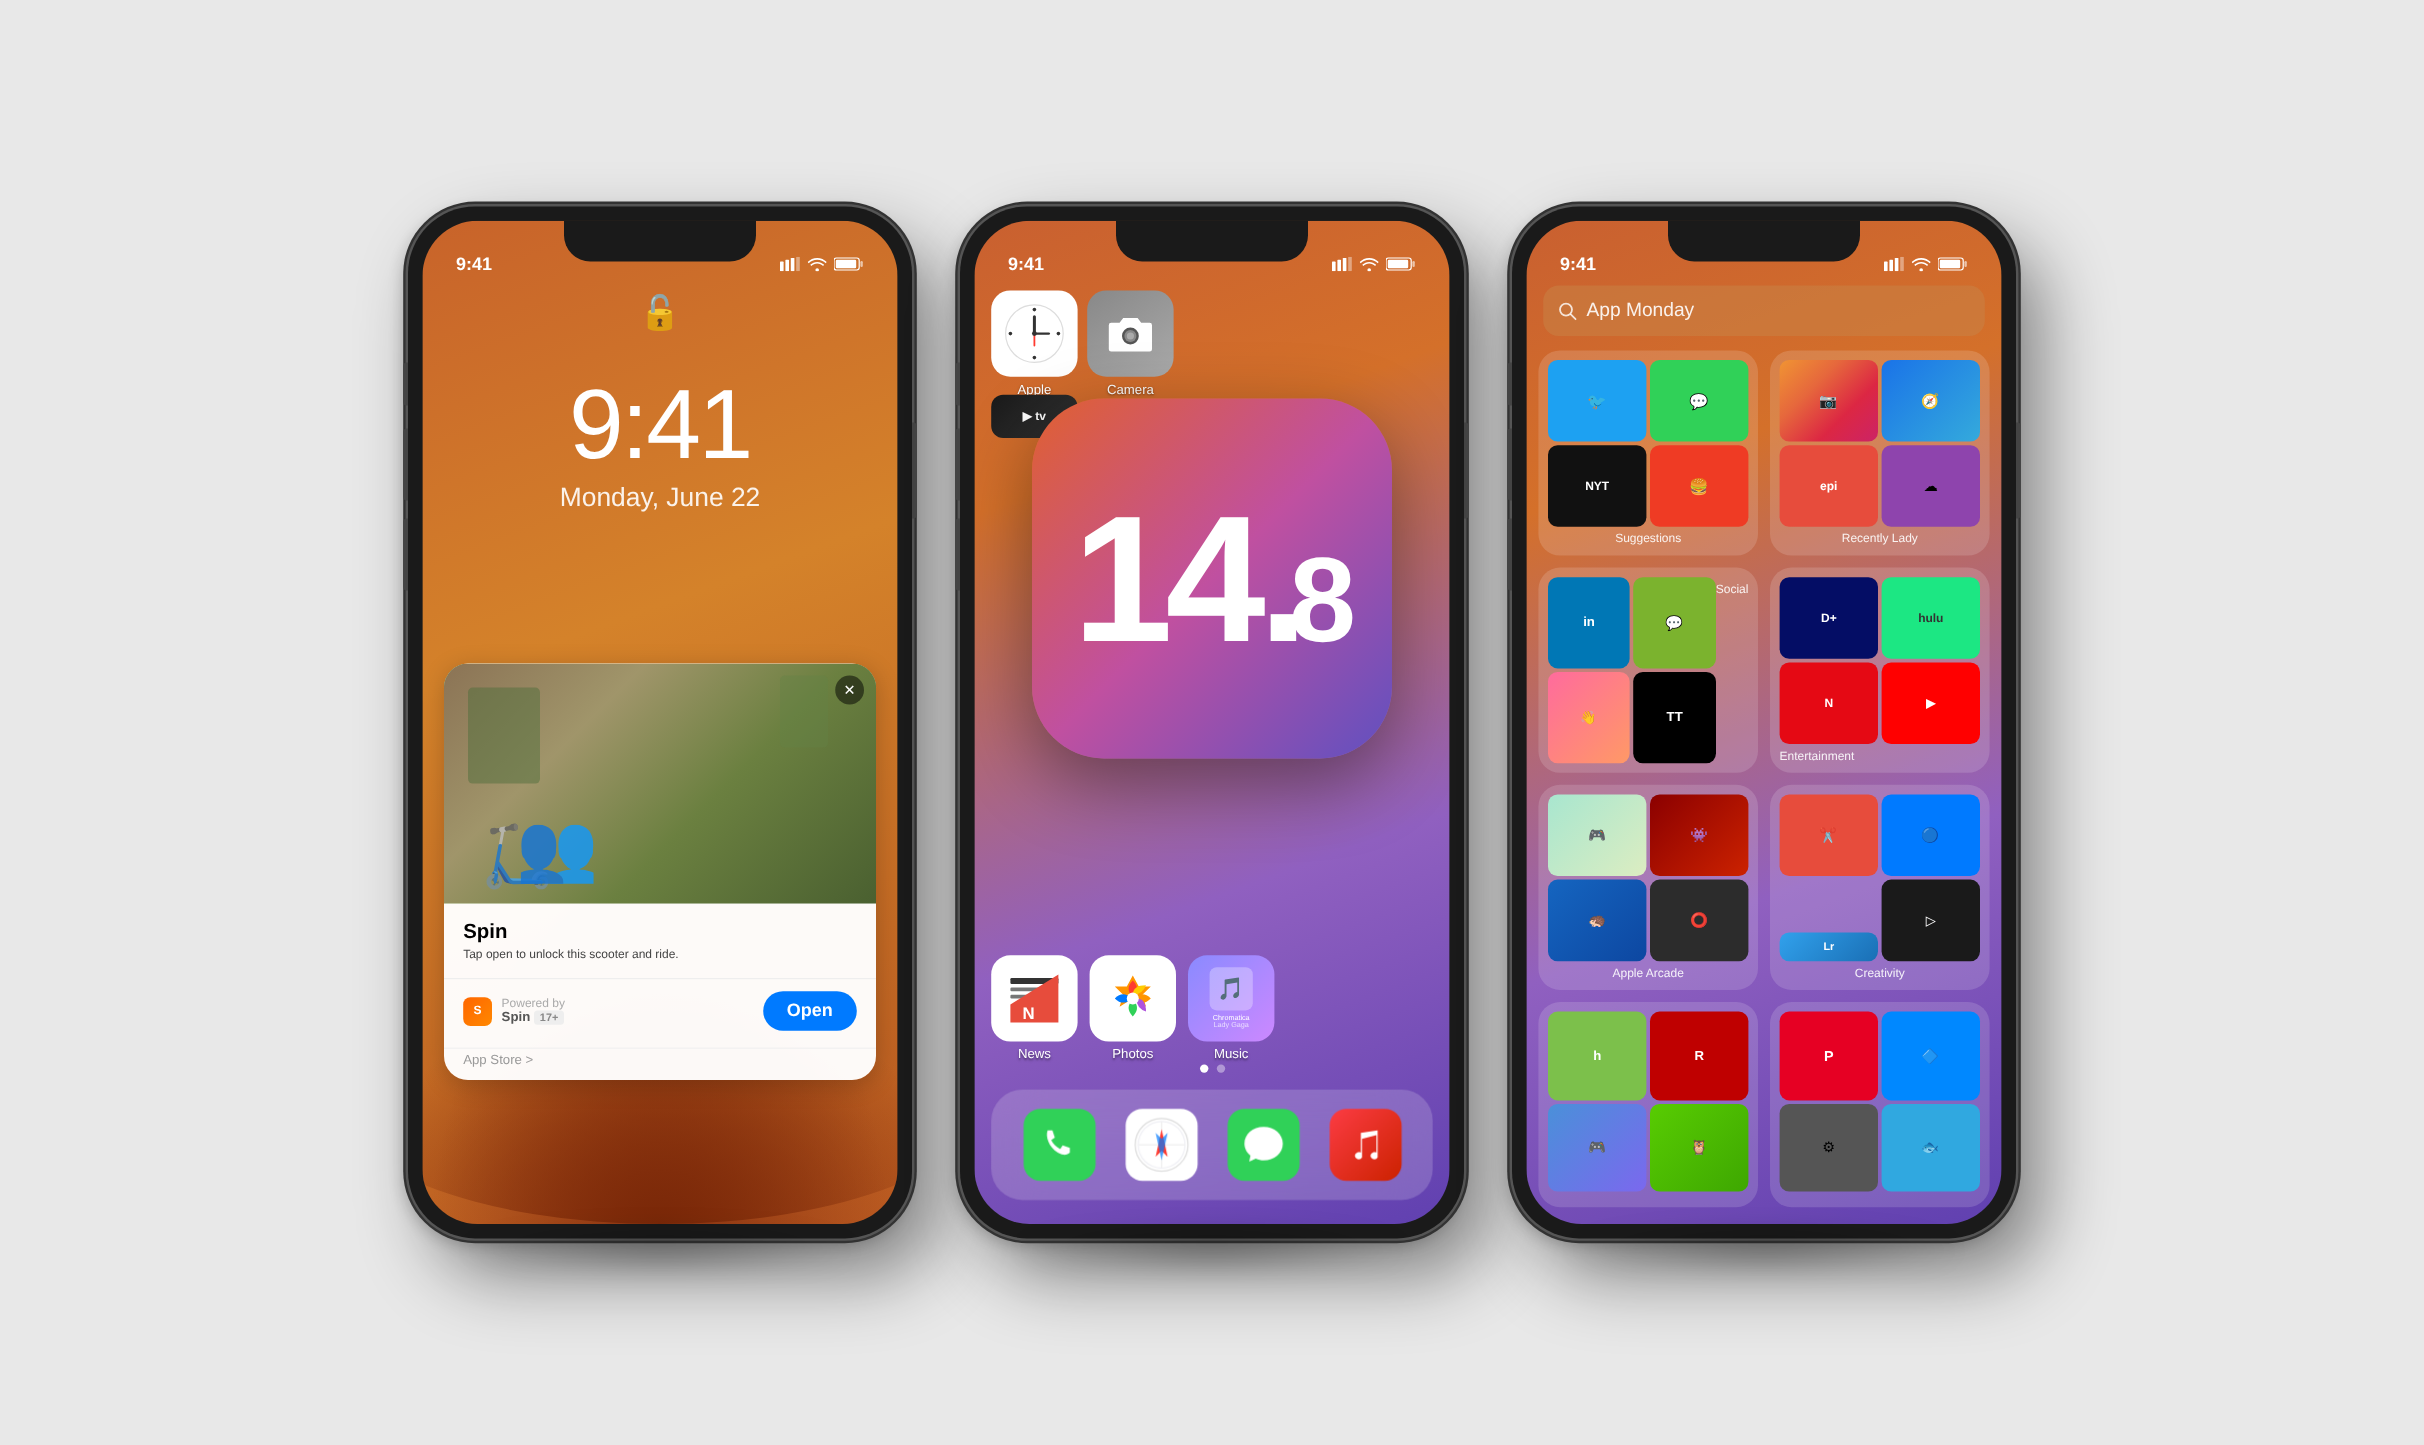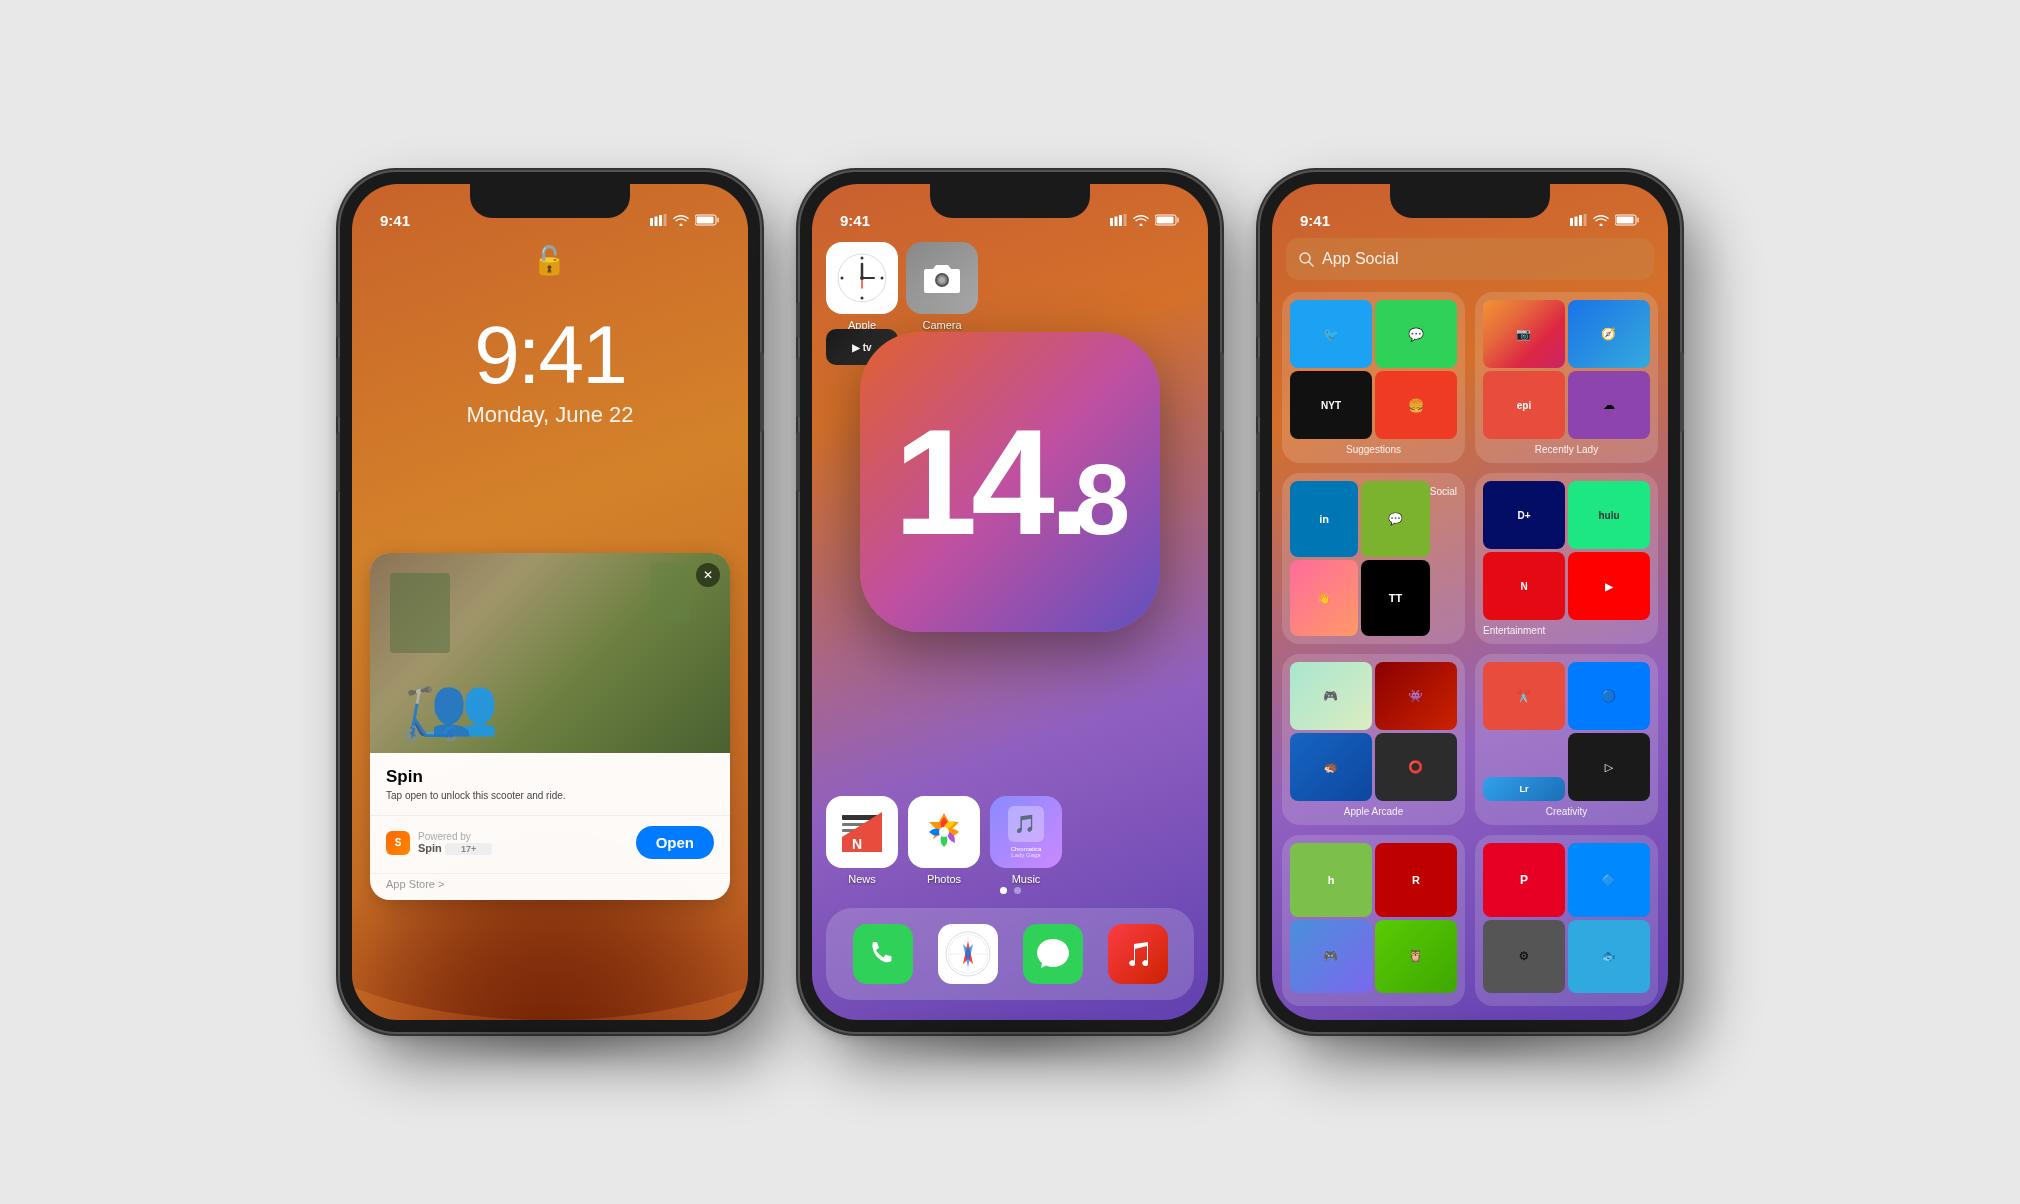--- a/index.html
+++ b/index.html
@@ -332,21 +332,21 @@
       </div>
       <div class="notif-content">
         <div class="notif-title">Spin</div>
         <div class="notif-body">Tap open to unlock this scooter and ride.</div>
       </div>
       <div class="notif-footer">
         <div class="notif-brand">
           <div class="brand-logo">S</div>
           <div>
             <div style="font-size:10px;color:#aaa;">Powered by</div>
-            <div style="font-size:11px;color:#555;font-weight:600;">Spin <span style="font-size:9px;background:#eee;border-radius:3px;padding:1px 16px;color:#888;">17+</span></div>
+            <div style="font-size:11px;color:#555;font-weight:600;">Spin <span style="font-size:9px;background:#eee;border-radius:3px;padding:1px 5px;color:#888;">17+</span></div>
           </div>
         </div>
         <button class="notif-open-btn">Open</button>
       </div>
       <div style="display:flex;justify-content:flex-start;padding:4px 16px 10px;border-top:1px solid #f0f0f0;">
         <span style="font-size:11px;color:#999;">App Store &gt;</span>
       </div>
     </div>
   </div>
   <div class="phone-shadow"></div>
@@ -555,21 +555,21 @@
             <rect x="1.5" y="2.5" width="17" height="7" rx="1" fill="white"></rect>
           </svg>
       </div>
     </div>
 
     <div style="position:absolute;top:54px;left:14px;right:14px;height:42px;background:rgba(200,130,70,0.55);border-radius:13px;display:flex;align-items:center;padding:0 12px;gap:8px;z-index:5;">
       <svg width="16" height="16" viewBox="0 0 16 16" fill="rgba(255,255,255,0.8)">
           <circle cx="7" cy="7" r="5" stroke="rgba(255,255,255,0.8)" stroke-width="1.5" fill="none"></circle>
           <line x1="11" y1="11" x2="15" y2="15" stroke="rgba(255,255,255,0.8)" stroke-width="1.5" stroke-linecap="round"></line>
         </svg>
-      <span style="font-size:16px;color:rgba(255,255,255,0.9);">App Social</span>
+      <span style="font-size:16px;color:rgba(255,255,255,0.9);">App Monday</span>
     </div>
 
     <div style="position:absolute;top:108px;left:10px;right:10px;bottom:14px;display:grid;grid-template-columns:1fr 1fr;grid-template-rows:repeat(4,1fr);gap:10px;">
 
       <div style="background:rgba(255,255,255,0.15);border-radius:18px;padding:8px;display:flex;flex-direction:column;">
         <div style="display:grid;grid-template-columns:1fr 1fr;grid-template-rows:1fr 1fr;gap:3px;flex:1;">
           <div style="border-radius:8px;background:#1da1f2;display:flex;align-items:center;justify-content:center;font-size:13px;">🐦</div>
           <div style="border-radius:8px;background:#30d158;display:flex;align-items:center;justify-content:center;font-size:13px;">💬</div>
           <div style="border-radius:8px;background:#111;display:flex;align-items:center;justify-content:center;font-size:13px;color:white;font-weight:700;font-size:10px;">NYT</div>
           <div style="border-radius:8px;background:#ef3b24;display:flex;align-items:center;justify-content:center;font-size:13px;">🍔</div>

